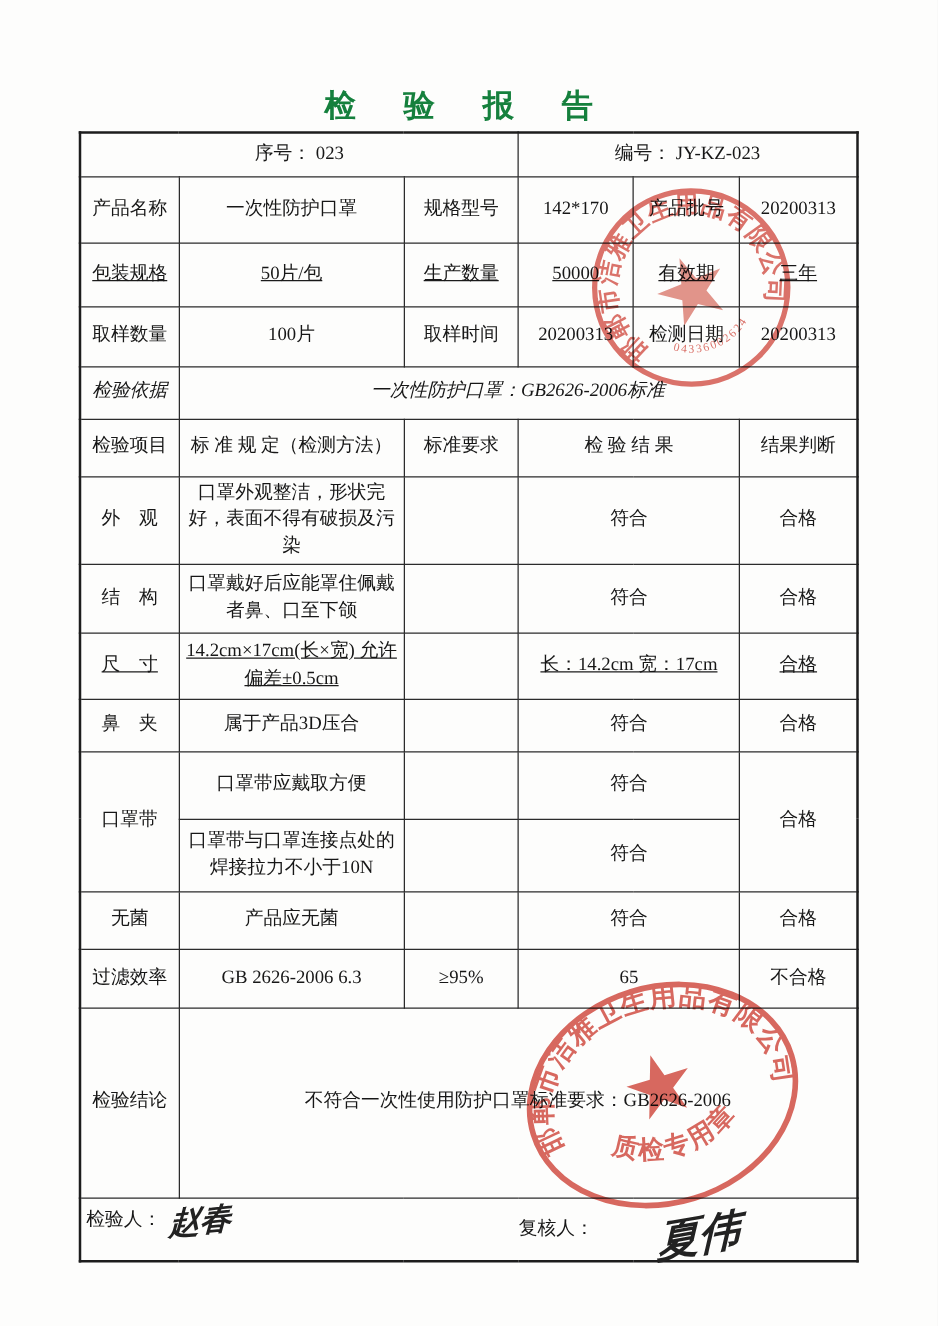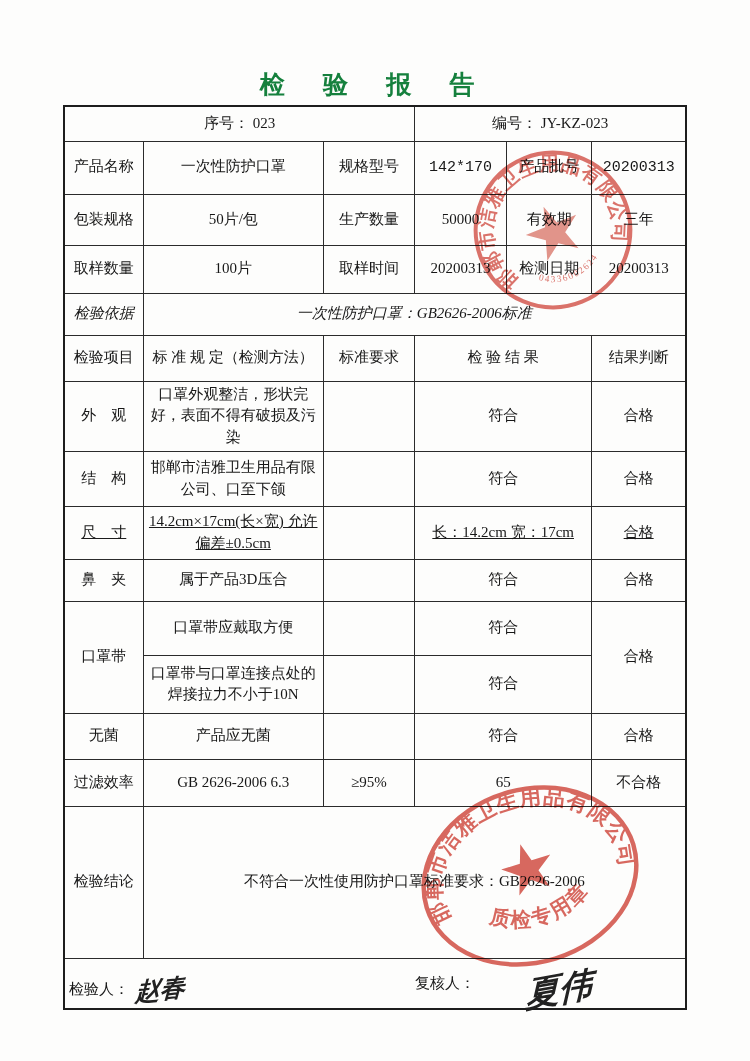--- a/index.html
+++ b/index.html
@@ -37,39 +37,39 @@
     font-size:15px;
     text-align:center;
     vertical-align:middle;
     padding:2px 4px;
     line-height:1.45;
     color:#171717;
   }
   table.report{border:2px solid #1d1d1d;}
   td.left{text-align:left;padding-left:12px;margin-top:40px;}
   tr.r-meta{height:35px;}
-  tr.r-info1{height:53px;font-family:Liberation Mono, monospace;}
-  tr.r-info2{height:51px;}
+  tr.r-info1{height:53px;}
+  tr.r-info2{height:51px;text-decoration:underline;}
   tr.r-info3{height:48px;}
   tr.r-basis{height:42px;font-style:italic;}
   tr.r-head{height:46px;}
   tr.r-t0{height:55px;}
   tr.r-t1{height:55px;}
   tr.r-t2{height:53px;text-decoration:underline;}
   tr.r-t3{height:42px;}
   tr.r-t4{height:54px;}
   tr.r-t5{height:58px;padding-left:43px;}
   tr.r-t6{height:46px;padding-left:24px;}
   tr.r-t7{height:47px;}
   tr.r-conc{height:152px;}
   tr.r-sign{height:50px;}
   .std-cell{font-size:14.5px;margin-top:42px;}
   .sign-content{
     display:flex;
-    align-items:flex-end;
+    align-items:flex-start;
     padding-left:4px;
   }
   .sign-left{flex:0 0 346px;display:flex;align-items:center;}
   .sign-right{display:flex;align-items:center;gap:44px;}
   .sign-label{font-size:15px;white-space:nowrap;}
   .sig{
     font-family:"DejaVu Serif","Liberation Serif",serif;
     font-style:italic;
     font-weight:bold;
     color:#222;
@@ -169,21 +169,21 @@
     <tr class="r-t0">
       <td>外　观</td>
       <td class="std-cell">口罩外观整洁，形状完好，表面不得有破损及污染</td>
       <td></td>
       <td colspan="2">符合</td>
       <td>合格</td>
     </tr>
 
     <tr class="r-t1">
       <td>结　构</td>
-      <td class="std-cell">邯郸市洁雅卫生用品有限公司、口至下颌</td>
+      <td class="std-cell">口罩戴好后应能罩住佩戴者鼻、口至下颌</td>
       <td></td>
       <td colspan="2">符合</td>
       <td>合格</td>
     </tr>
 
     <tr class="r-t2">
       <td>尺　寸</td>
       <td class="std-cell">14.2cm×17cm(长×宽) 允许偏差±0.5cm</td>
       <td></td>
       <td colspan="2">长：14.2cm 宽：17cm</td>

